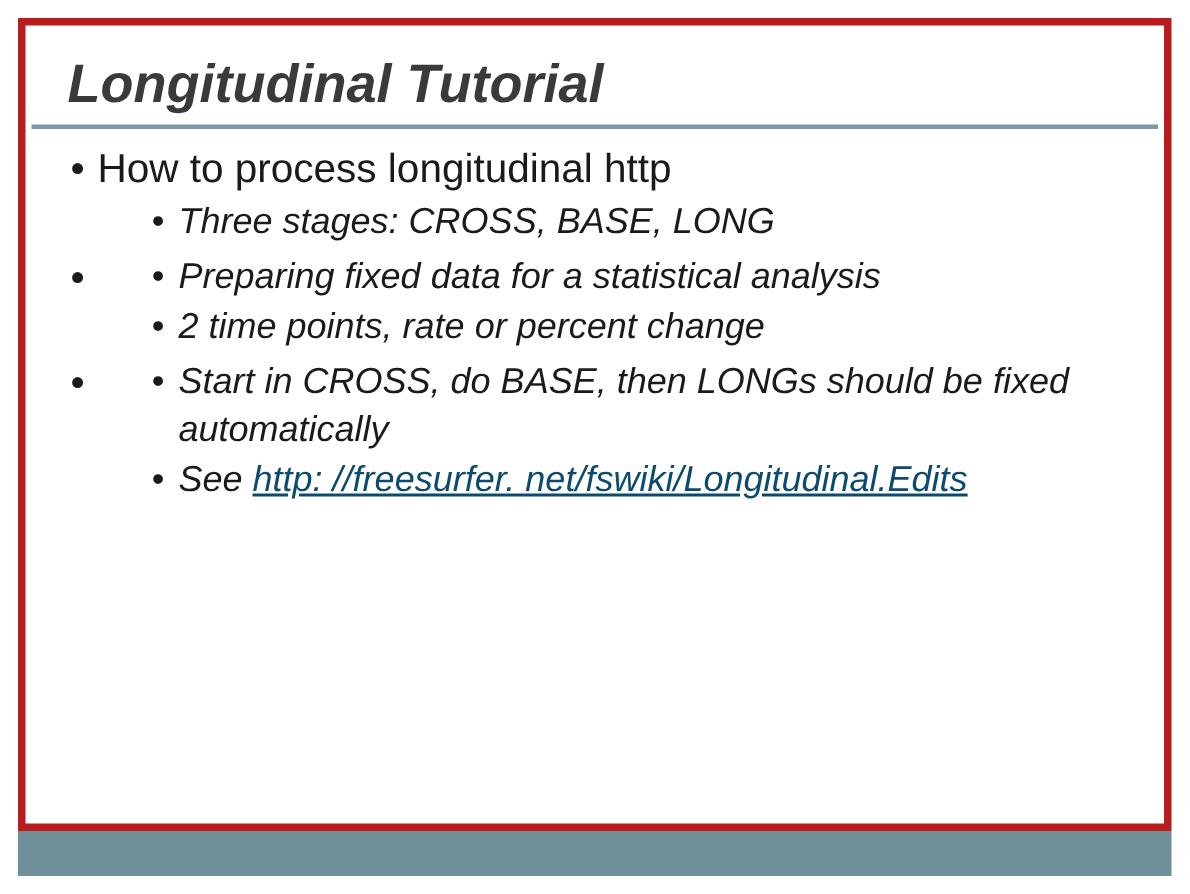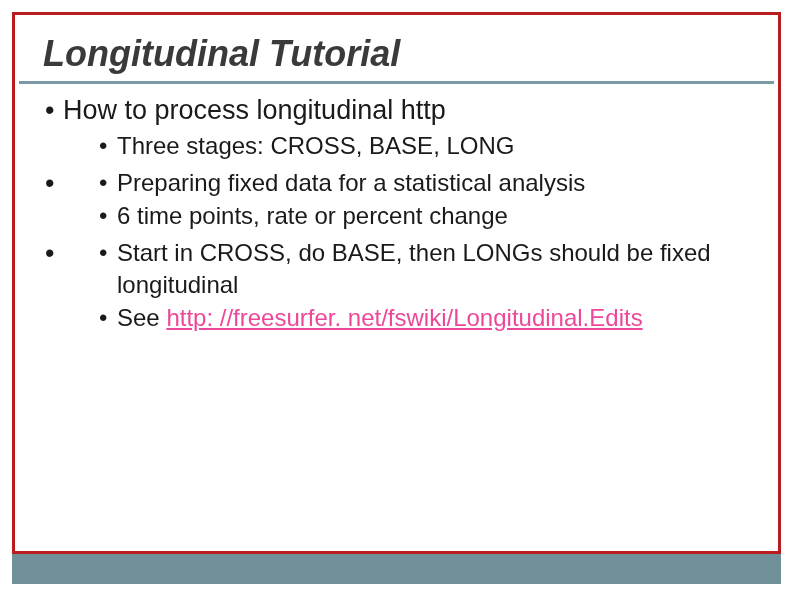--- a/index.html
+++ b/index.html
@@ -8,21 +8,21 @@
     font-family: Arial, Helvetica, sans-serif;
     background: #ffffff;
     position: relative;
   }
   .slide-frame {
     position: absolute;
     top: 12px;
     left: 12px;
     right: 12px;
     bottom: 42px;
-    border: 3px solid #b91c1c;
+    border: 5px solid #b91c1c;
     background: #ffffff;
   }
   .footer-bar {
     position: absolute;
     left: 12px;
     right: 12px;
     bottom: 12px;
     height: 30px;
     background: #6f9099;
   }
@@ -60,58 +60,59 @@
     padding-left: 36px;
     font-size: 24px;
     color: #1a1a1a;
     margin: 2px 0 6px 0;
   }
   ul.level2 > li {
     padding-left: 18px;
     position: relative;
     line-height: 1.3;
     margin: 2px 0;
+    font-style: italic;
   }
   ul.level2 > li::before {
     content: "•";
     position: absolute;
     left: 0;
     top: 0;
     font-size: 24px;
     color: #1a1a1a;
   }
   .link {
-    color: #ec4899;
+    color: #0c4a6e;
     text-decoration: underline;
   }
 </style>
 </head>
 <body>
 
 <div class="slide-frame">
   <div class="title">Longitudinal Tutorial</div>
 
   <ul class="level1">
     <li>
       <span>How to process longitudinal http</span>
       <ul class="level2">
         <li>Three stages: CROSS, BASE, LONG</li>
       </ul>
     </li>
 
     <li>
       <ul class="level2">
         <li>Preparing fixed data for a statistical analysis</li>
-        <li>6 time points, rate or percent change</li>
+        <li>2 time points, rate or percent change</li>
       </ul>
     </li>
 
     <li>
       <ul class="level2">
-        <li>Start in CROSS, do BASE, then LONGs should be fixed longitudinal</li>
+        <li>Start in CROSS, do BASE, then LONGs should be fixed automatically</li>
         <li>
           <span>See </span><a class="link">http: //freesurfer. net/fswiki/Longitudinal.Edits</a>
         </li>
       </ul>
     </li>
   </ul>
 </div>
 
 <div class="footer-bar"></div>
 

